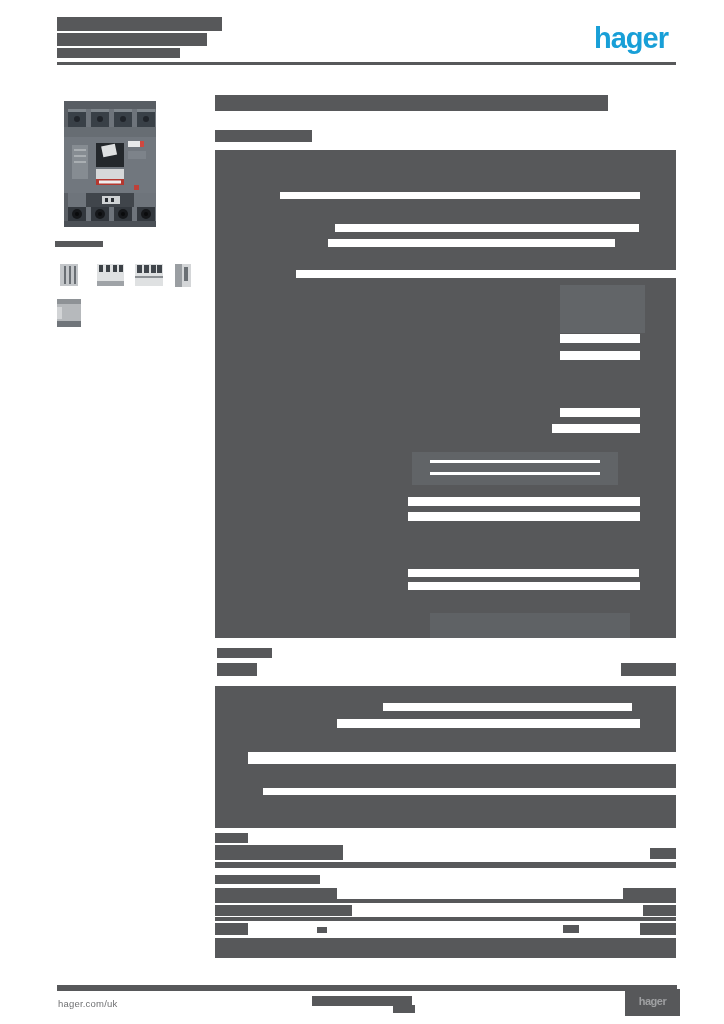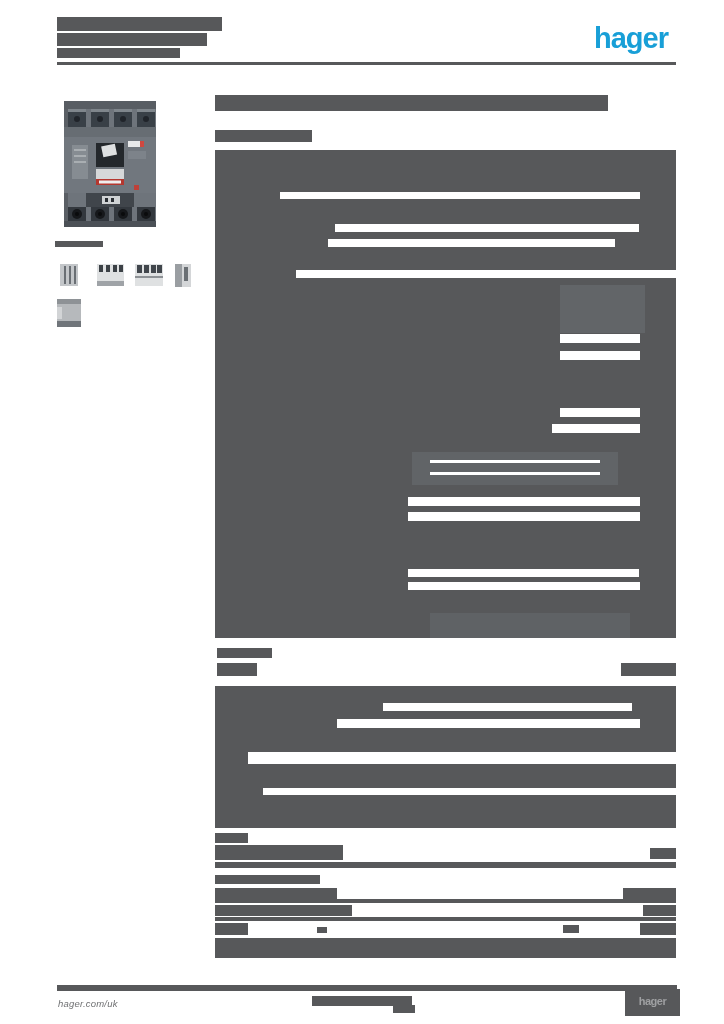--- a/index.html
+++ b/index.html
@@ -16,21 +16,20 @@
   }
   .photo-box{left:58px;top:95px;width:112px;height:142px;background:#ffffff;}
   .thumb{background:#dfe1e2;}
   .t-inner{position:absolute;}
   .footer-site-box{
     left:53px;top:992px;width:117px;height:26px;background:#ffffff;
   }
   .footer-site-text{
     position:absolute;left:5px;top:6px;font-size:9.5px;color:#6f7072;
     letter-spacing:0.2px;
-    font-style:italic;
   }
   .footer-logo-box{
     left:625px;top:989px;width:55px;height:27px;background:#57585a;
     text-align:center;
   }
   .footer-logo-text{
     font-size:11px;font-weight:bold;color:#9fa0a2;line-height:25px;
     letter-spacing:-0.5px;
   }
 </style>

